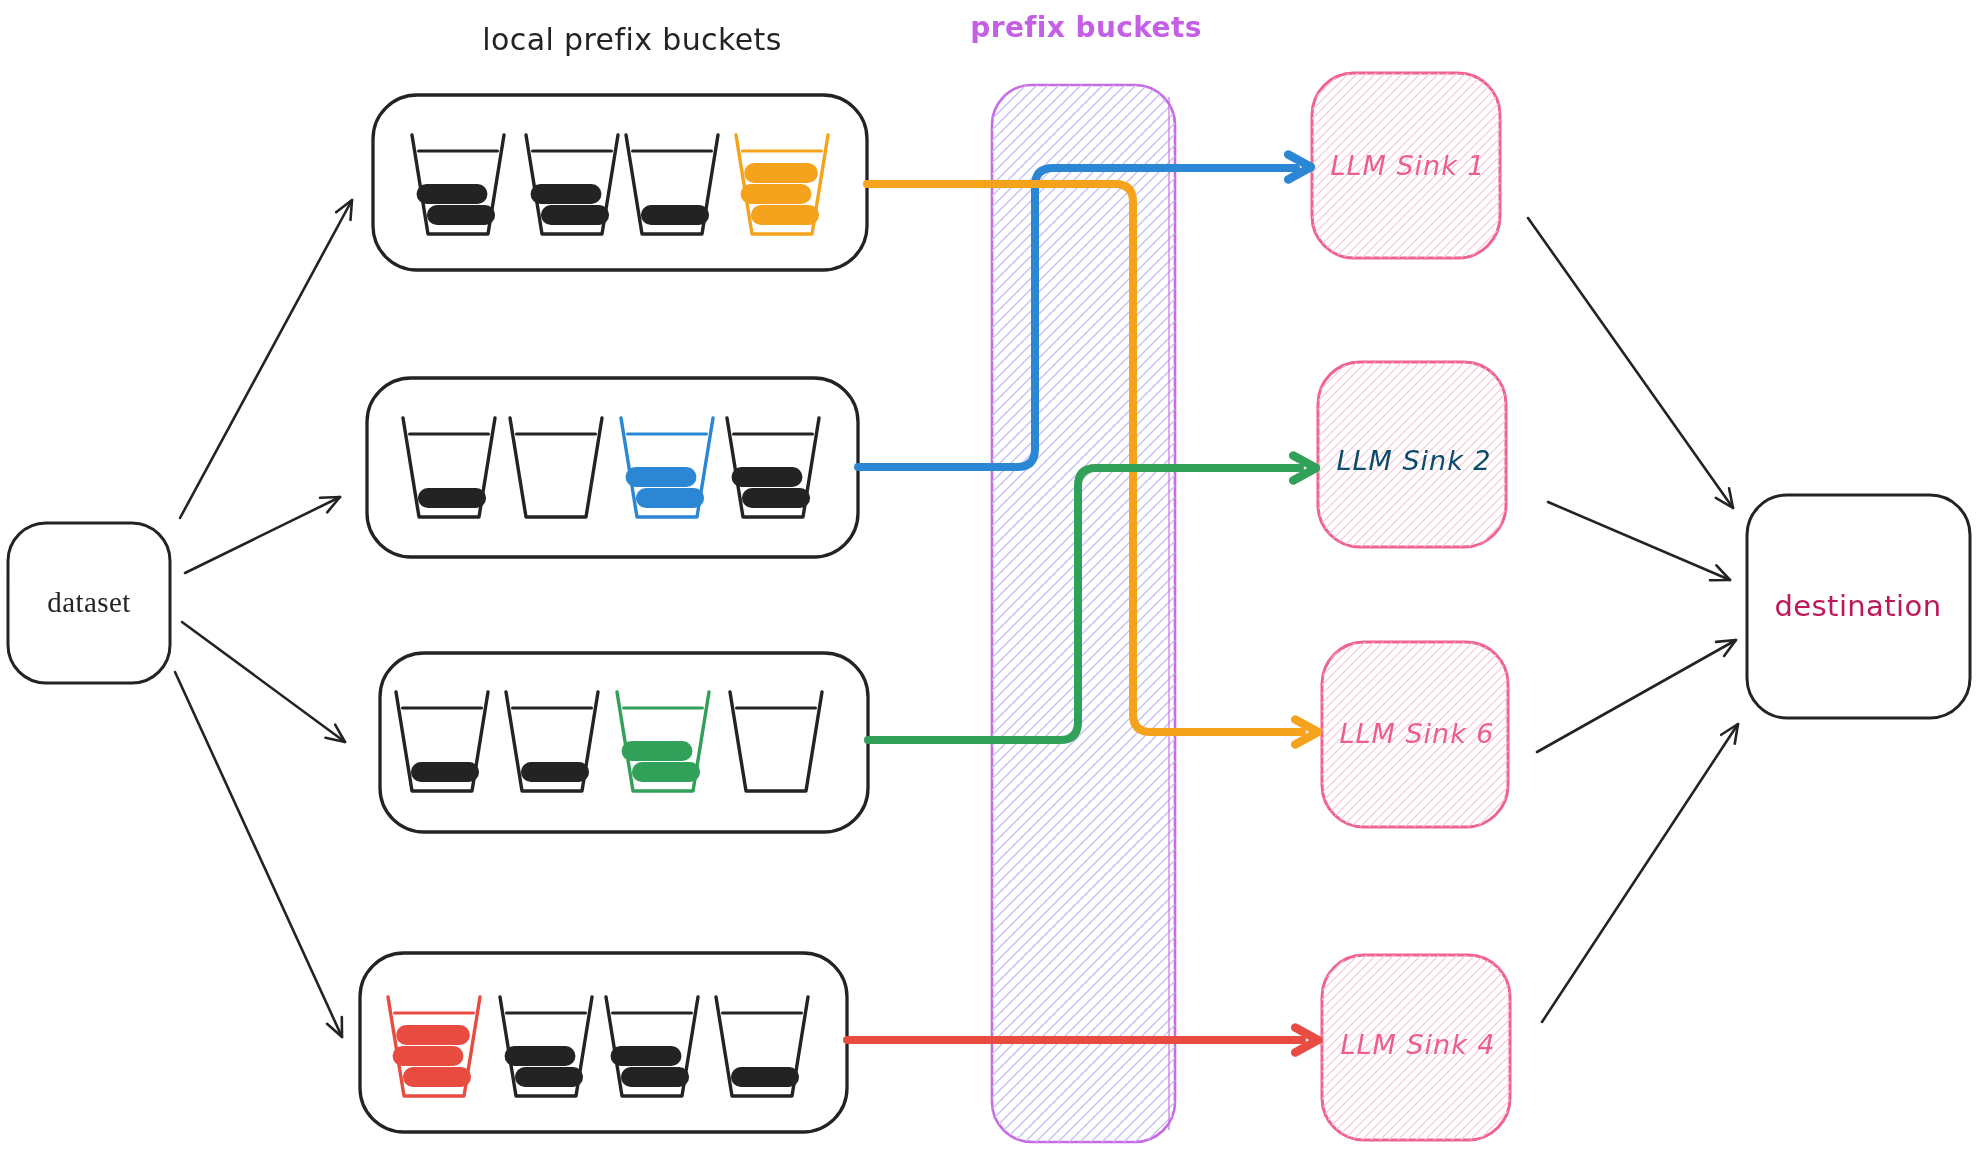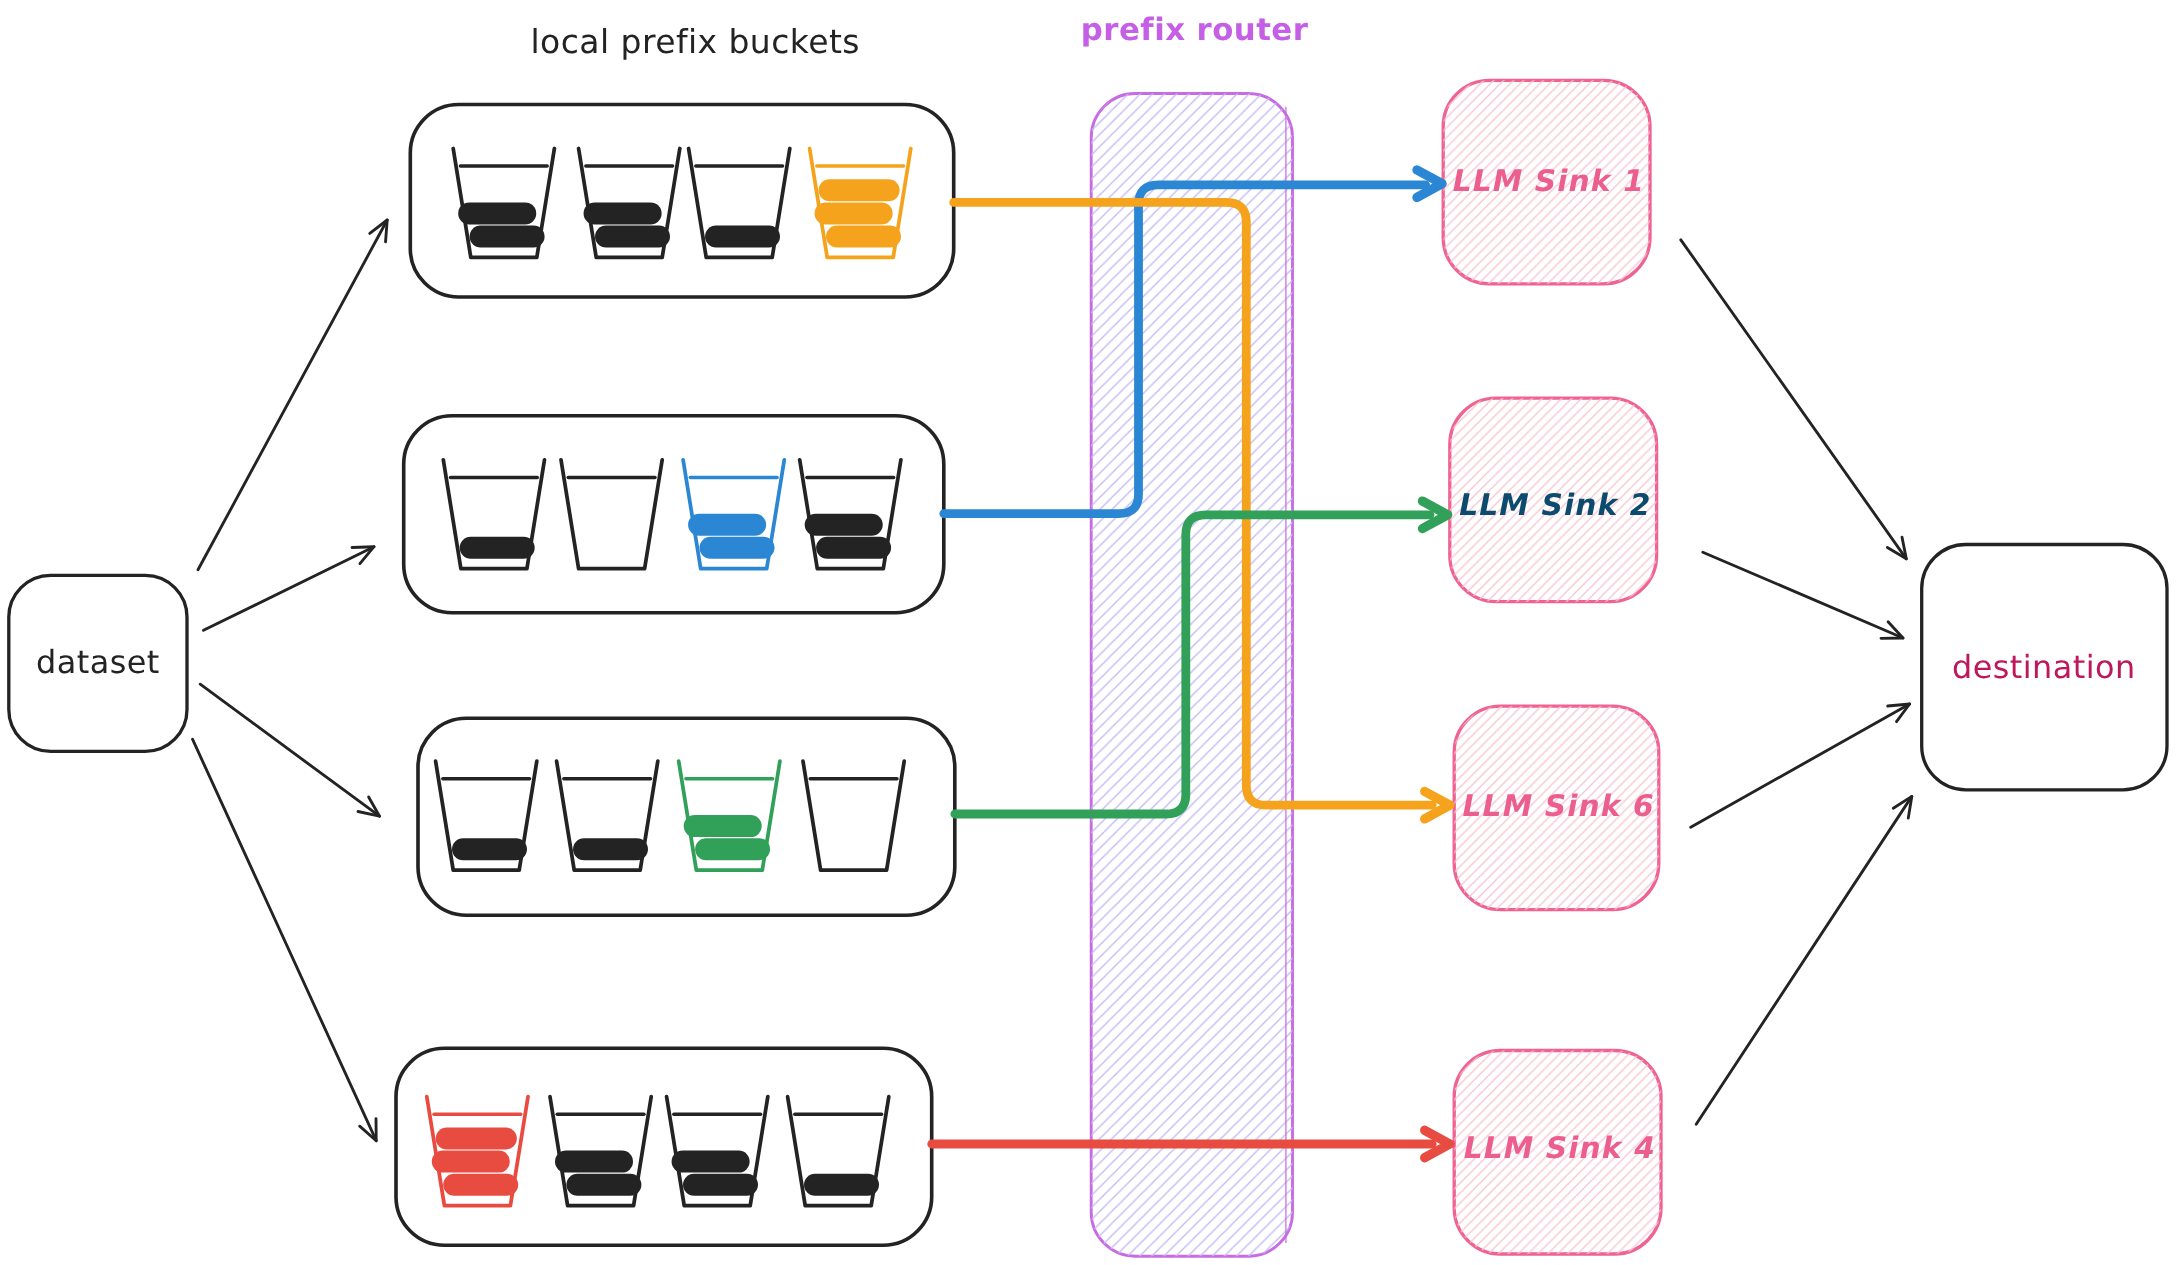--- a/index.html
+++ b/index.html
@@ -3,21 +3,21 @@
 <meta charset="utf-8">
 <style>
   html,body{margin:0;padding:0;background:#ffffff;}
   body{width:1980px;height:1150px;overflow:hidden;}
   #canvas{position:relative;width:1980px;height:1150px;font-family:"DejaVu Sans",sans-serif;}
   #diagram-svg{position:absolute;left:0;top:0;}
   .lbl{position:absolute;transform:translate(-50%,-50%);white-space:nowrap;letter-spacing:.4px;}
   .title-lbl{font-size:30px;font-weight:500;}
   .node-lbl{font-size:29px;font-weight:500;}
   .router-lbl{font-size:28px;font-weight:700;}
-  .sink-lbl{font-size:27px;font-style:italic;font-weight:700;letter-spacing:1px;}
+  .sink-lbl{font-size:27px;font-style:italic;font-weight:400;letter-spacing:1px;}
 </style>
 </head>
 <body>
 
 <div id="canvas">
   <svg id="diagram-svg" width="1980" height="1150" viewBox="0 0 1980 1150">
       <defs>
         <pattern id="hatchPurple" width="11" height="11" patternUnits="userSpaceOnUse">
           <path d="M-3,3 L3,-3 M0,11 L11,0 M8,14 L14,8" stroke="#c4bcf5" stroke-width="1.3" fill="none"></path>
         </pattern>
@@ -151,20 +151,20 @@
       <path d="M 1715.799286963992,497.7953211195597 L 1733,508 L 1729.1180073903324,488.38036357680176" fill="none" stroke="#232323" stroke-width="2.6" stroke-linecap="round" stroke-linejoin="round"></path>
       <line x1="1548" y1="502" x2="1730" y2="580" stroke="#232323" stroke-width="2.6" stroke-linecap="round"></line>
       <path d="M 1710.0022825377987,580.302152779188 L 1730,580 L 1716.4272710041007,565.3105130244833" fill="none" stroke="#232323" stroke-width="2.6" stroke-linecap="round" stroke-linejoin="round"></path>
       <line x1="1537" y1="752" x2="1736" y2="640" stroke="#232323" stroke-width="2.6" stroke-linecap="round"></line>
       <path d="M 1724.085494897961,656.0637656909421 L 1736,640 L 1716.0857381535084,641.8499121896378" fill="none" stroke="#232323" stroke-width="2.6" stroke-linecap="round" stroke-linejoin="round"></path>
       <line x1="1542" y1="1022" x2="1738" y2="724" stroke="#232323" stroke-width="2.6" stroke-linecap="round"></line>
       <path d="M 1734.7784592448213,743.738836722632 L 1738,724 L 1721.1513523422495,734.7760415786585" fill="none" stroke="#232323" stroke-width="2.6" stroke-linecap="round" stroke-linejoin="round"></path>
     </svg>
 
   <div class="lbl title-lbl" style="left: 632px; top: 39px; color: rgb(35, 35, 35);">local prefix buckets</div>
-  <div class="lbl router-lbl" style="left: 1086px; top: 27px; color: rgb(196, 95, 230);">prefix router</div>
-  <div class="lbl node-lbl" style="left: 89px; top: 602px; color: rgb(35, 35, 35);">dataset</div>
+  <div class="lbl router-lbl" style="left: 1086px; top: 27px; color: rgb(196, 95, 230);">prefix buckets</div>
+  <div class="lbl node-lbl" style="left: 89px; top: 602px; color: rgb(35, 35, 35); font-family: Liberation Serif, serif;">dataset</div>
   <div class="lbl node-lbl" style="left: 1858px; top: 606px; color: #be185d;">destination</div>
   <div class="lbl sink-lbl" style="left: 1408px; top: 165px; color: rgb(235, 94, 142);">LLM Sink 1</div>
   <div class="lbl sink-lbl" style="left: 1414px; top: 460px; color: #0c4a6e;">LLM Sink 2</div>
   <div class="lbl sink-lbl" style="left: 1417px; top: 733px; color: rgb(235, 94, 142);">LLM Sink 6</div>
   <div class="lbl sink-lbl" style="left: 1418px; top: 1044px; color: rgb(235, 94, 142);">LLM Sink 4</div>
 </div>
 
 </body></html>

